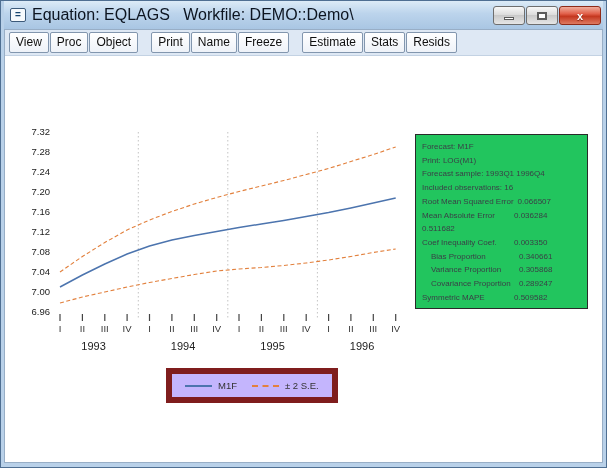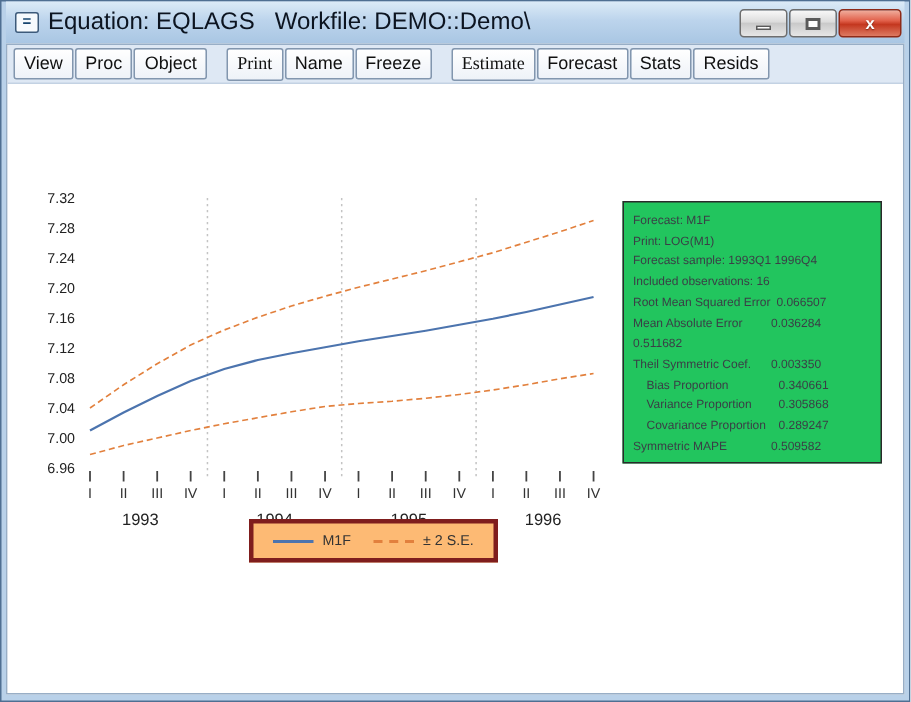--- a/index.html
+++ b/index.html
@@ -37,34 +37,34 @@
   }
   .toolbar {
     height:26px; background:#dee8f4; border-bottom:1px solid #c3d2e3;
     display:flex; align-items:center; padding:0 3px;
   }
   .tb-btn {
     font-size:12px; color:#101010; background:linear-gradient(#ffffff,#eef2f8);
     border:1px solid #8296ae; border-radius:2px; padding:2px 6px 3px 6px; margin-left:1px;
     cursor:default; white-space:nowrap;
   }
-  .tb-gap { margin-left:13px;font-family:Liberation Serif, serif; }
+  .tb-gap { margin-left:13px; }
   .content { position:relative; width:100%; height:439px; background:#fff;text-decoration:underline; }
   #chart-svg { position:absolute; left:9px; top:70px; }
   .stats-box {
     position:absolute; left:410px; top:78px; width:173px;
     background:#22c55e; border:1px solid #2a2a2a; padding:5px 5px 4px 6px;
     font-size:8px; color:#3a3f46; line-height:13.7px;
   }
   .stat-row { display:flex; white-space:nowrap; }
   .stat-label { flex:0 0 auto; min-width:92px; padding-right:4px; }
   .stat-row.indent .stat-label { margin-left:9px; min-width:88px; }
   .stat-value { flex:0 0 auto; }
   .legend-box {
-    position:absolute; left:161px; top:290px; border:3px solid #7f1d1d; background:#fdba74;
+    position:absolute; left:161px; top:312px; border:6px solid #7f1d1d; background:#c4b5fd;
     display:flex; align-items:center; padding:6px 13px; gap:15px;
   }
   .legend-item { display:flex; align-items:center; gap:6px; font-size:9.5px; color:#333; }
   .legend-line { width:27px; height:0; border-top-width:2px; }
 </style>
 </head>
 <body>
 
 <div class="window">
   <div class="titlebar">
@@ -84,21 +84,20 @@
   </div>
   <div class="client">
     <div class="toolbar">
       <button class="tb-btn">View</button>
       <button class="tb-btn">Proc</button>
       <button class="tb-btn">Object</button>
       <button class="tb-btn tb-gap">Print</button>
       <button class="tb-btn">Name</button>
       <button class="tb-btn">Freeze</button>
       <button class="tb-btn tb-gap">Estimate</button>
-      <button class="tb-btn">Forecast</button>
       <button class="tb-btn">Stats</button>
       <button class="tb-btn">Resids</button>
     </div>
     <div class="content">
       <svg id="chart-svg" width="420" height="245">
           <text x="36" y="9.0" text-anchor="end" font-size="9.5" fill="#222">7.32</text>
           <text x="36" y="29.0" text-anchor="end" font-size="9.5" fill="#222">7.28</text>
           <text x="36" y="49.0" text-anchor="end" font-size="9.5" fill="#222">7.24</text>
           <text x="36" y="69.0" text-anchor="end" font-size="9.5" fill="#222">7.20</text>
           <text x="36" y="89.0" text-anchor="end" font-size="9.5" fill="#222">7.16</text>
@@ -168,21 +167,21 @@
             <span class="stat-value">0.066507</span>
           </div>
           <div class="stat-row">
             <span class="stat-label">Mean Absolute Error</span>
             <span class="stat-value">0.036284</span>
           </div>
           <div class="stat-row">
             <span class="stat-value">0.511682</span>
           </div>
           <div class="stat-row">
-            <span class="stat-label">Theil Symmetric Coef.</span>
+            <span class="stat-label">Coef Inequality Coef.</span>
             <span class="stat-value">0.003350</span>
           </div>
           <div class="stat-row indent">
             <span class="stat-label">Bias Proportion</span>
             <span class="stat-value">0.340661</span>
           </div>
           <div class="stat-row indent">
             <span class="stat-label">Variance Proportion</span>
             <span class="stat-value">0.305868</span>
           </div>

